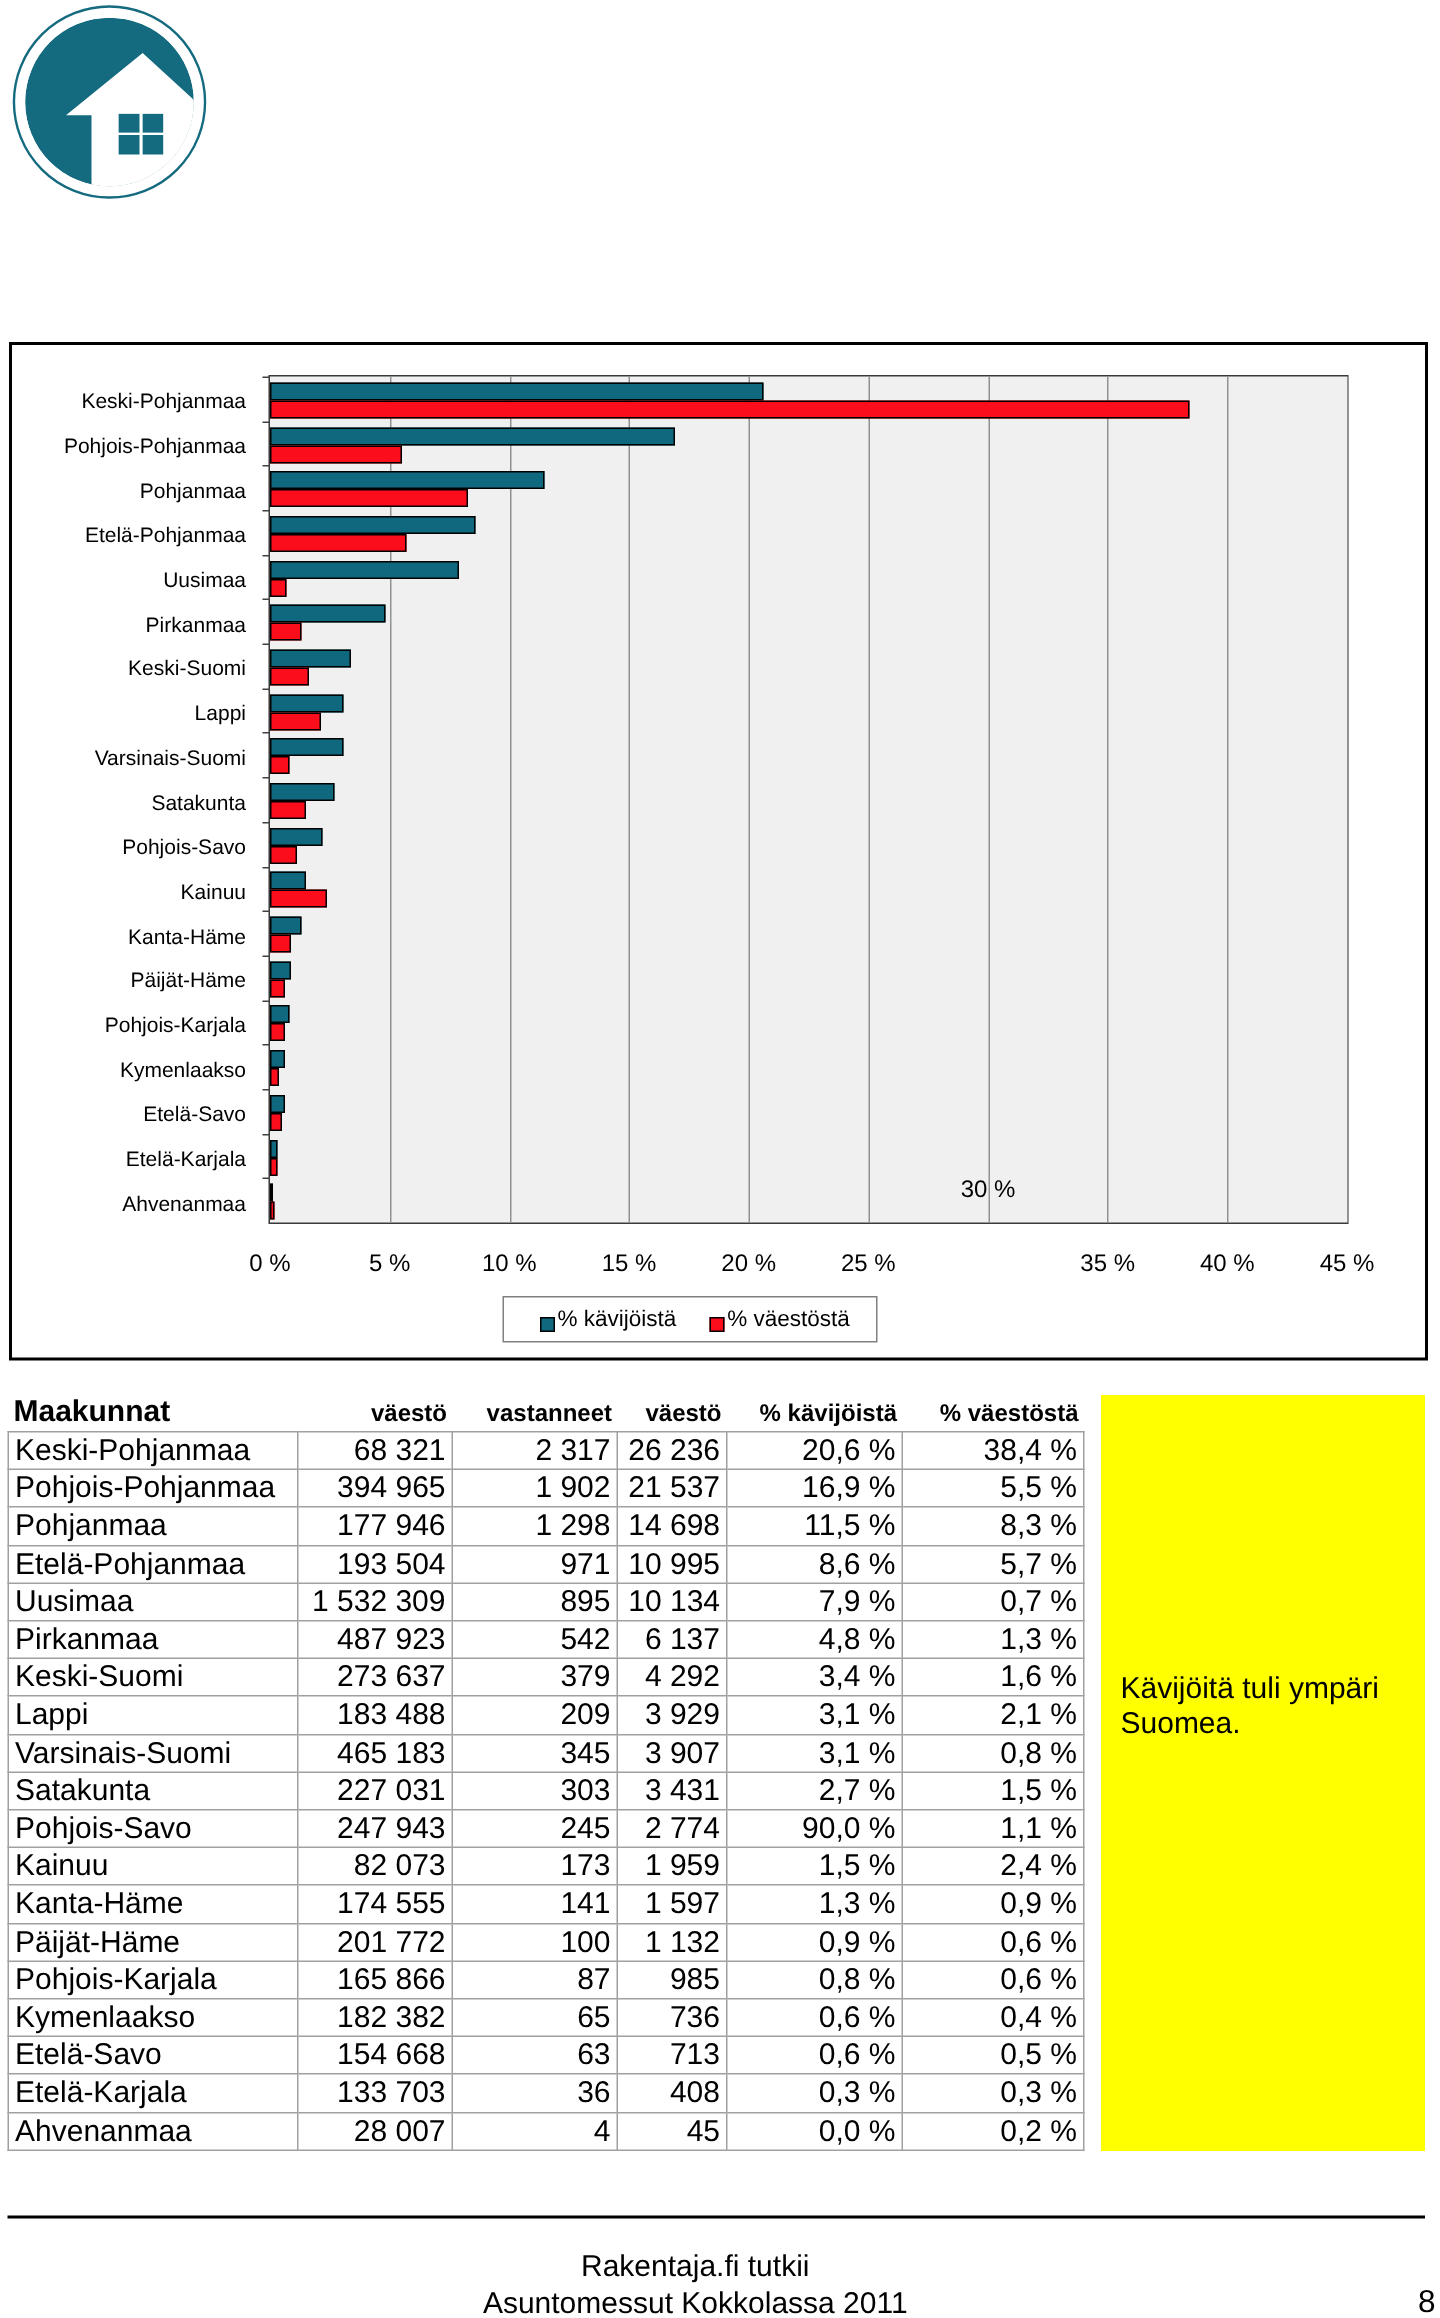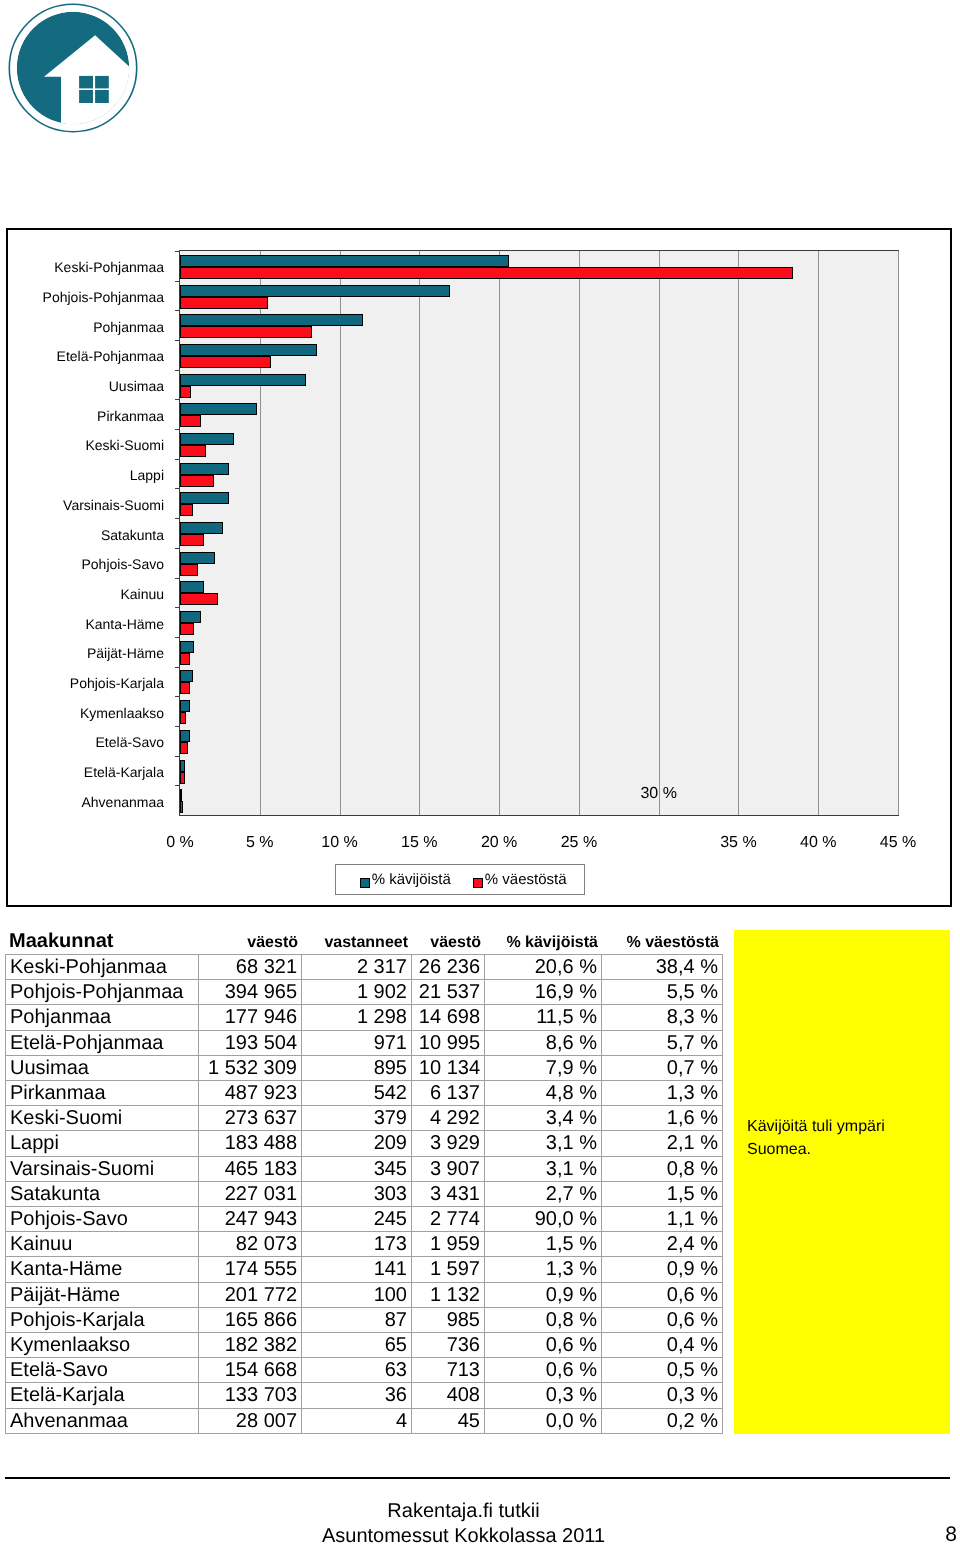--- a/index.html
+++ b/index.html
@@ -28,21 +28,21 @@
   
   .tbl{position:absolute;left:5px;top:954px;width:718px;border-collapse:collapse;font-size:20px;}
   .tbl td{border:1px solid #a0a0a0;padding:0 4px;height:24.2px;text-align:right;white-space:nowrap;line-height:24.2px;}
   .tbl td.l{text-align:left;}
   .thead{position:absolute;left:5px;top:927px;width:718px;height:24px;}
   .thcell{position:absolute;font-weight:bold;font-size:16px;white-space:nowrap;text-align:right;bottom:0;line-height:1;}
   .thcell.l{text-align:left;font-size:20px;}
 
   
   .callout{position:absolute;left:734px;top:930px;width:216px;height:504px;background:#ffff00;}
-  .callout p{margin:0;font-size:16px;line-height:23px;color:#000;}
+  .callout p{margin:0;font-size:20px;line-height:23px;color:#000;}
   .callout .inner{position:absolute;left:13px;top:185px;width:190px;}
 
   
   .footrule{position:absolute;left:5px;top:1477px;width:945px;height:2.4px;background:#000;}
   .foot{position:absolute;left:0;top:1499px;width:927px;text-align:center;font-size:20px;line-height:24.5px;}
   .pageno{position:absolute;right:3px;top:1524px;font-size:21px;line-height:1;}
 </style>
 </head>
 <body>
 

